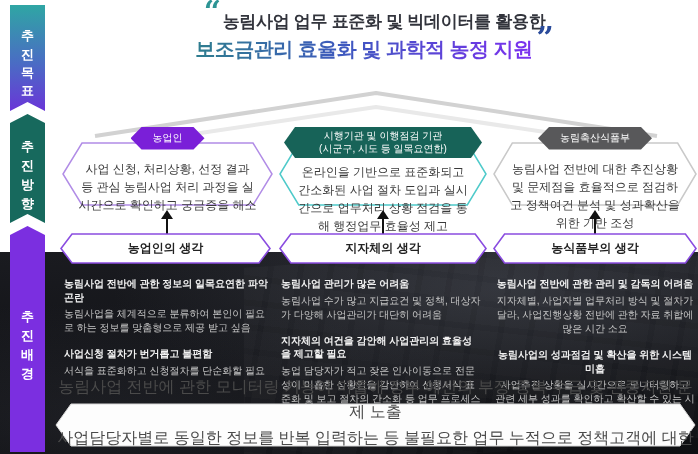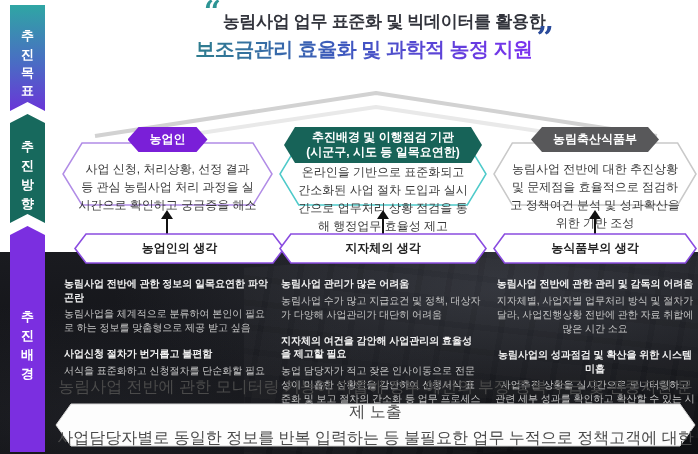--- a/index.html
+++ b/index.html
@@ -36,22 +36,22 @@
   .q{font-family:"DejaVu Serif",serif;font-weight:bold;font-size:30px;line-height:0;display:inline-block;}
   .q.open{color:#2d9494;transform:translateY(-5px);margin-right:2px;}
   .q.close{color:#2a4b9b;transform:translateY(-8px);margin-left:4px;}
 
   
   .flow{position:absolute;left:55px;top:86px;width:643px;height:58px;z-index:1;}
 
   
   .dir{position:absolute;top:127px;height:82px;z-index:4;}
   .dir svg.hex{position:absolute;left:0;top:15px;width:100%;height:64px;}
-  .dir .hd{position:absolute;top:0;left:50%;transform:translateX(-50%);color:#fff;font-weight:bold;
-    font-size:12px;line-height:1.25;text-align:center;padding:5px 22px;white-space:nowrap;
+  .dir .hd{position:absolute;top:0;left:50%;transform:translateX(-50%);color:#fff;font-weight:normal;
+    font-size:10px;line-height:1.25;text-align:center;padding:5px 22px;white-space:nowrap;
     clip-path:polygon(11px 0,calc(100% - 11px) 0,100% 50%,calc(100% - 11px) 100%,11px 100%,0 50%);}
   .dir.c2 .hd{white-space:normal;width:198px;padding:3px 0;box-sizing:border-box;}
   .dir .bd{position:absolute;left:16px;right:16px;text-align:center;font-size:12px;color:#3a3a3a;line-height:1.5;}
   .dir.c1 .bd,.dir.c3 .bd{top:33px;}
   .dir.c2 .bd{top:36px;}
   .dir.c1 .hd{background:#7a1fd8;}
   .dir.c2 .hd{background:#176358;}
   .dir.c3 .hd{background:#58585a;}
   .hex polygon{fill:#ffffff;}
   .dir.c1 .hex polygon{stroke:#b18ce6;}
@@ -119,21 +119,21 @@
     </svg>
     <div class="hd">농업인</div>
     <div class="bd">사업 신청, 처리상황, 선정 결과 등 관심 농림사업 처리 과정을 실시간으로 확인하고 궁금증을 해소</div>
   </div>
 
   <div class="dir c2" style="left:279px;width:208px;">
     <svg class="hex" viewBox="0 0 211 64" preserveAspectRatio="none">
       <polygon points="20,1 191,1 210,32 191,63 20,63 1,32" stroke-width="1.5" vector-effect="non-scaling-stroke"></polygon>
     </svg>
     <div class="hd">
-      <div>추진배경 및 이행점검 기관</div>
+      <div>시행기관 및 이행점검 기관</div>
       <div>(시군구, 시도 등 일목요연한)</div>
     </div>
     <div class="bd">온라인을 기반으로 표준화되고 간소화된 사업 절차 도입과 실시간으로 업무처리 상황 점검을 통해 행정업무 효율성 제고</div>
   </div>
 
   <div class="dir c3" style="left:493px;width:204px;">
     <svg class="hex" viewBox="0 0 211 64" preserveAspectRatio="none">
       <polygon points="20,1 191,1 210,32 191,63 20,63 1,32" stroke-width="1.5" vector-effect="non-scaling-stroke"></polygon>
     </svg>
     <div class="hd">농림축산식품부</div>
@@ -146,21 +146,21 @@
   </svg>
   <svg class="up" style="left:377px;" viewBox="0 0 12 26">
     <rect x="5" y="6" width="2" height="20" fill="#111"></rect>
       <polygon points="6,0 12,9 0,9" fill="#111"></polygon>
   </svg>
   <svg class="up" style="left:589px;" viewBox="0 0 12 26">
     <rect x="5" y="6" width="2" height="20" fill="#111"></rect>
       <polygon points="6,0 12,9 0,9" fill="#111"></polygon>
   </svg>
 
-  <div class="thought" style="left:74px;width:211px;">
+  <div class="thought" style="left:60px;width:211px;">
     <svg viewBox="0 0 211 31" preserveAspectRatio="none">
       <polygon points="12,1 199,1 210,15.5 199,30 12,30 1,15.5" stroke-width="1.6" vector-effect="non-scaling-stroke"></polygon>
     </svg>
     <div class="lbl">농업인의 생각</div>
   </div>
   <div class="thought" style="left:279px;width:208px;">
     <svg viewBox="0 0 211 31" preserveAspectRatio="none">
       <polygon points="12,1 199,1 210,15.5 199,30 12,30 1,15.5" stroke-width="1.6" vector-effect="non-scaling-stroke"></polygon>
     </svg>
     <div class="lbl">지자체의 생각</div>

